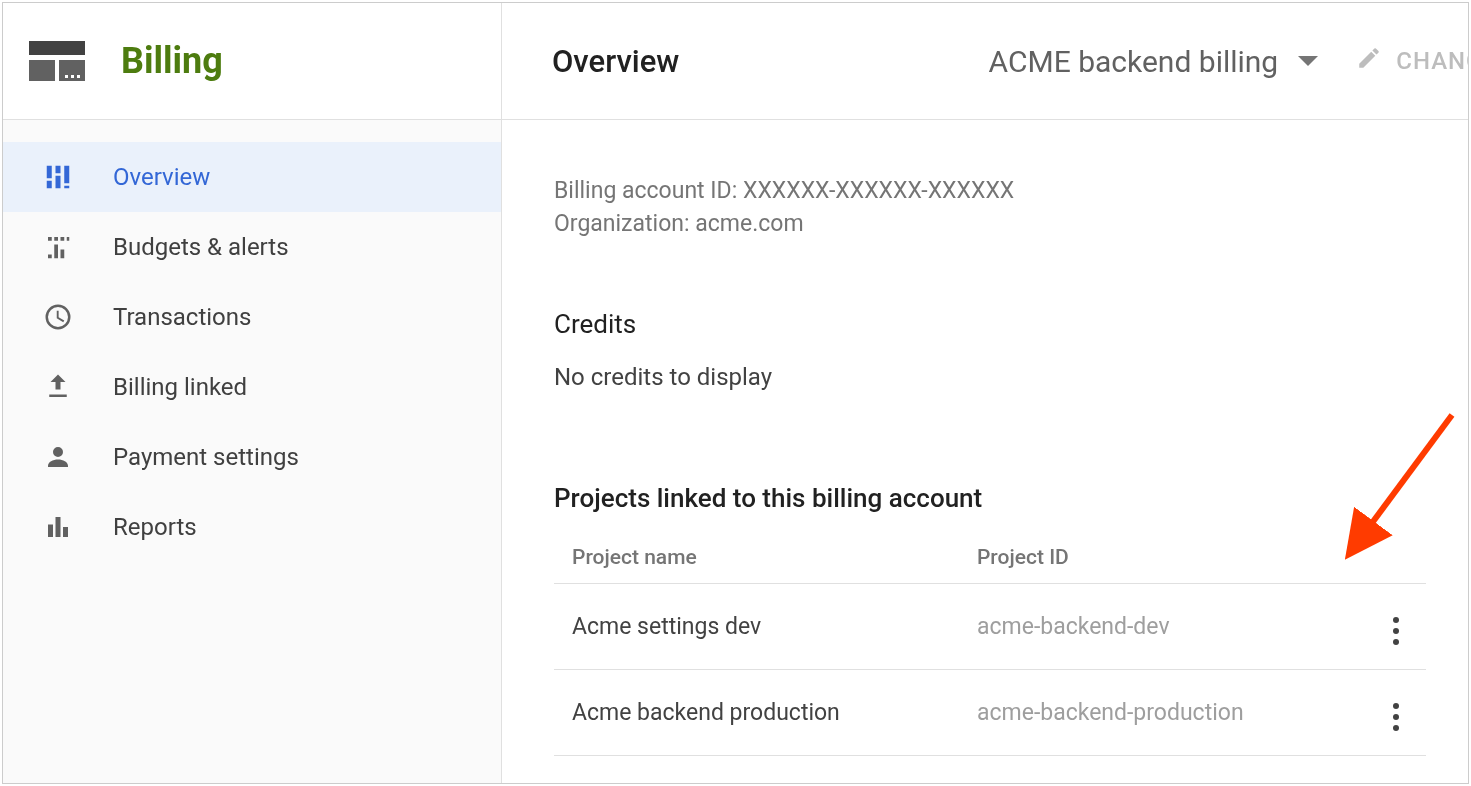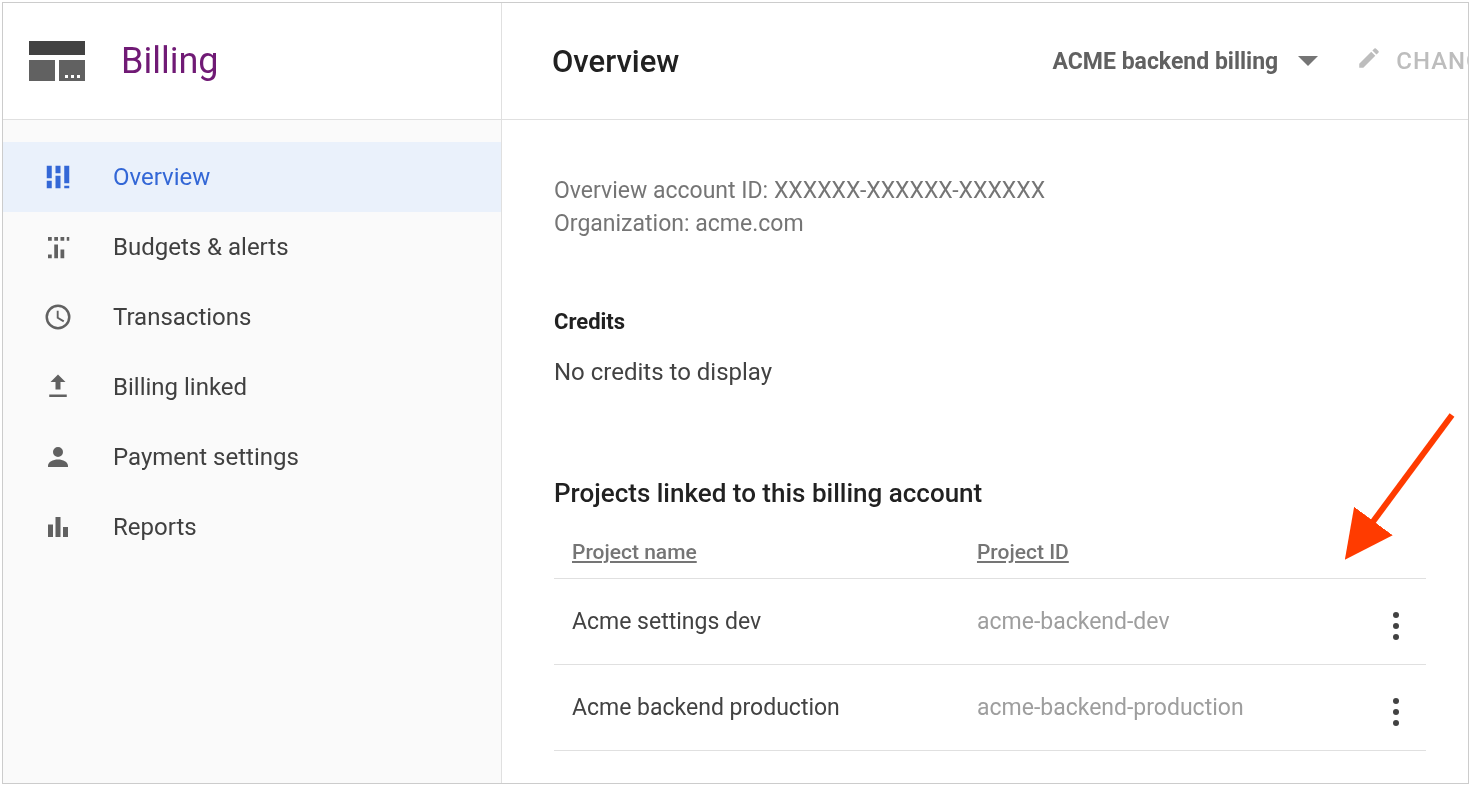--- a/index.html
+++ b/index.html
@@ -67,22 +67,22 @@
     gap: 3px;
     padding-bottom: 3px;
   }
   .card-icon .right-chunk span {
     width: 3px;
     height: 3px;
     background: #fff;
   }
   .header-title {
     font-size: 36px;
-    font-weight: 400;
-    color: #701a75;
+    font-weight: 700;
+    color: #4d7c0f;
     margin-left: 36px;
   }
   .header-right {
     flex: 1;
     display: flex;
     align-items: center;
     padding-left: 50px;
     overflow: hidden;
   }
   .page-title {
@@ -92,23 +92,23 @@
   }
   .account-picker {
     margin-left: auto;
     margin-right: 38px;
     display: flex;
     align-items: center;
     cursor: pointer;
     gap: 20px;
   }
   .account-picker-label {
-    font-size: 23px;
+    font-size: 30px;
     color: #616161;
-    font-weight: 700;
+    font-weight: 400;
   }
   .chevron-down {
     width: 0; height: 0;
     border-left: 10px solid transparent;
     border-right: 10px solid transparent;
     border-top: 10px solid #757575;
   }
   .change-btn {
     display: flex;
     align-items: center;
@@ -166,22 +166,22 @@
     padding: 54px 42px 0 52px;
     position: relative;
     overflow: hidden;
   }
   .account-info {
     color: #757575;
     font-size: 23px;
     line-height: 1.45;
   }
   .credits-heading {
-    font-size: 22px;
-    font-weight: 700;
+    font-size: 26px;
+    font-weight: 400;
     color: #212121;
     margin-top: 68px;
   }
   .credits-msg {
     font-size: 24px;
     color: #424242;
     margin-top: 24px;
   }
   .projects-heading {
     font-size: 26px;
@@ -194,21 +194,20 @@
     border-collapse: collapse;
     margin-top: 18px;
   }
   table.projects th {
     text-align: left;
     font-size: 21px;
     font-weight: 500;
     color: #757575;
     padding: 14px 12px;
     border-bottom: 1px solid #e0e0e0;
-    text-decoration: underline;
   }
   table.projects td {
     font-size: 23px;
     padding: 18px 12px;
     border-bottom: 1px solid #e0e0e0;
   }
   table.projects td.proj-name { color: #424242; }
   table.projects td.proj-id { color: #9e9e9e; }
   table.projects th:first-child,
   table.projects td:first-child { padding-left: 18px; }
@@ -311,21 +310,21 @@
               <path d="M4 10h4v10H4V10zm6-6h4v16h-4V4zm6 8h4v8h-4v-8z"></path>
             </svg>
         </span>
         <span class="nav-label">Reports</span>
       </div>
     </nav>
 
     <main class="main">
       <div class="account-info">
         <div>
-          <span>Overview account ID:</span>
+          <span>Billing account ID:</span>
           <span>XXXXXX-XXXXXX-XXXXXX</span>
         </div>
         <div>
           <span>Organization:</span>
           <span>acme.com</span>
         </div>
       </div>
 
       <h2 class="credits-heading">Credits</h2>
       <div class="credits-msg">No credits to display</div>

